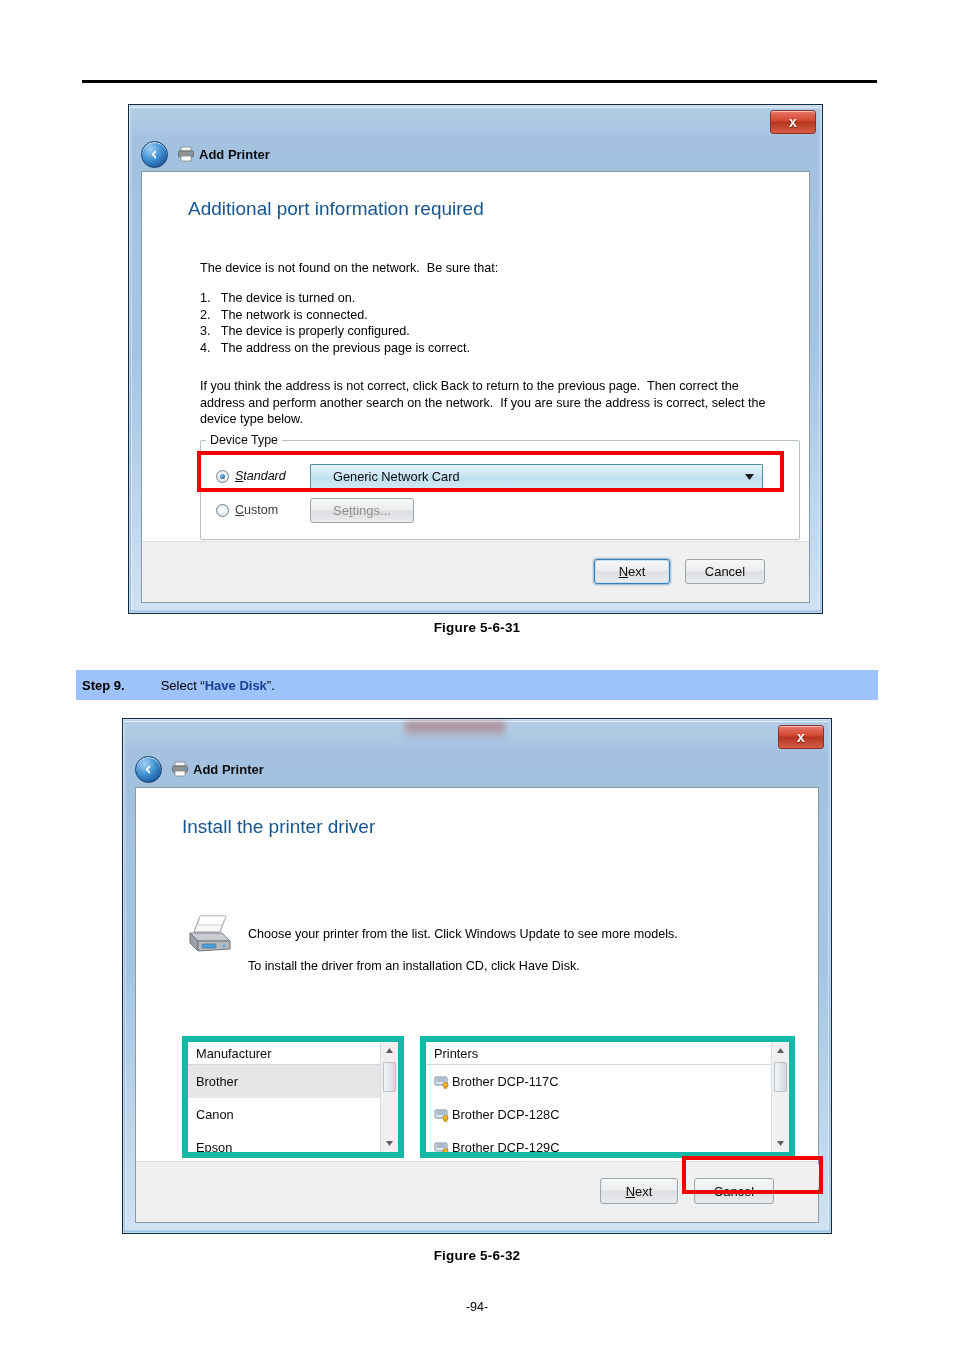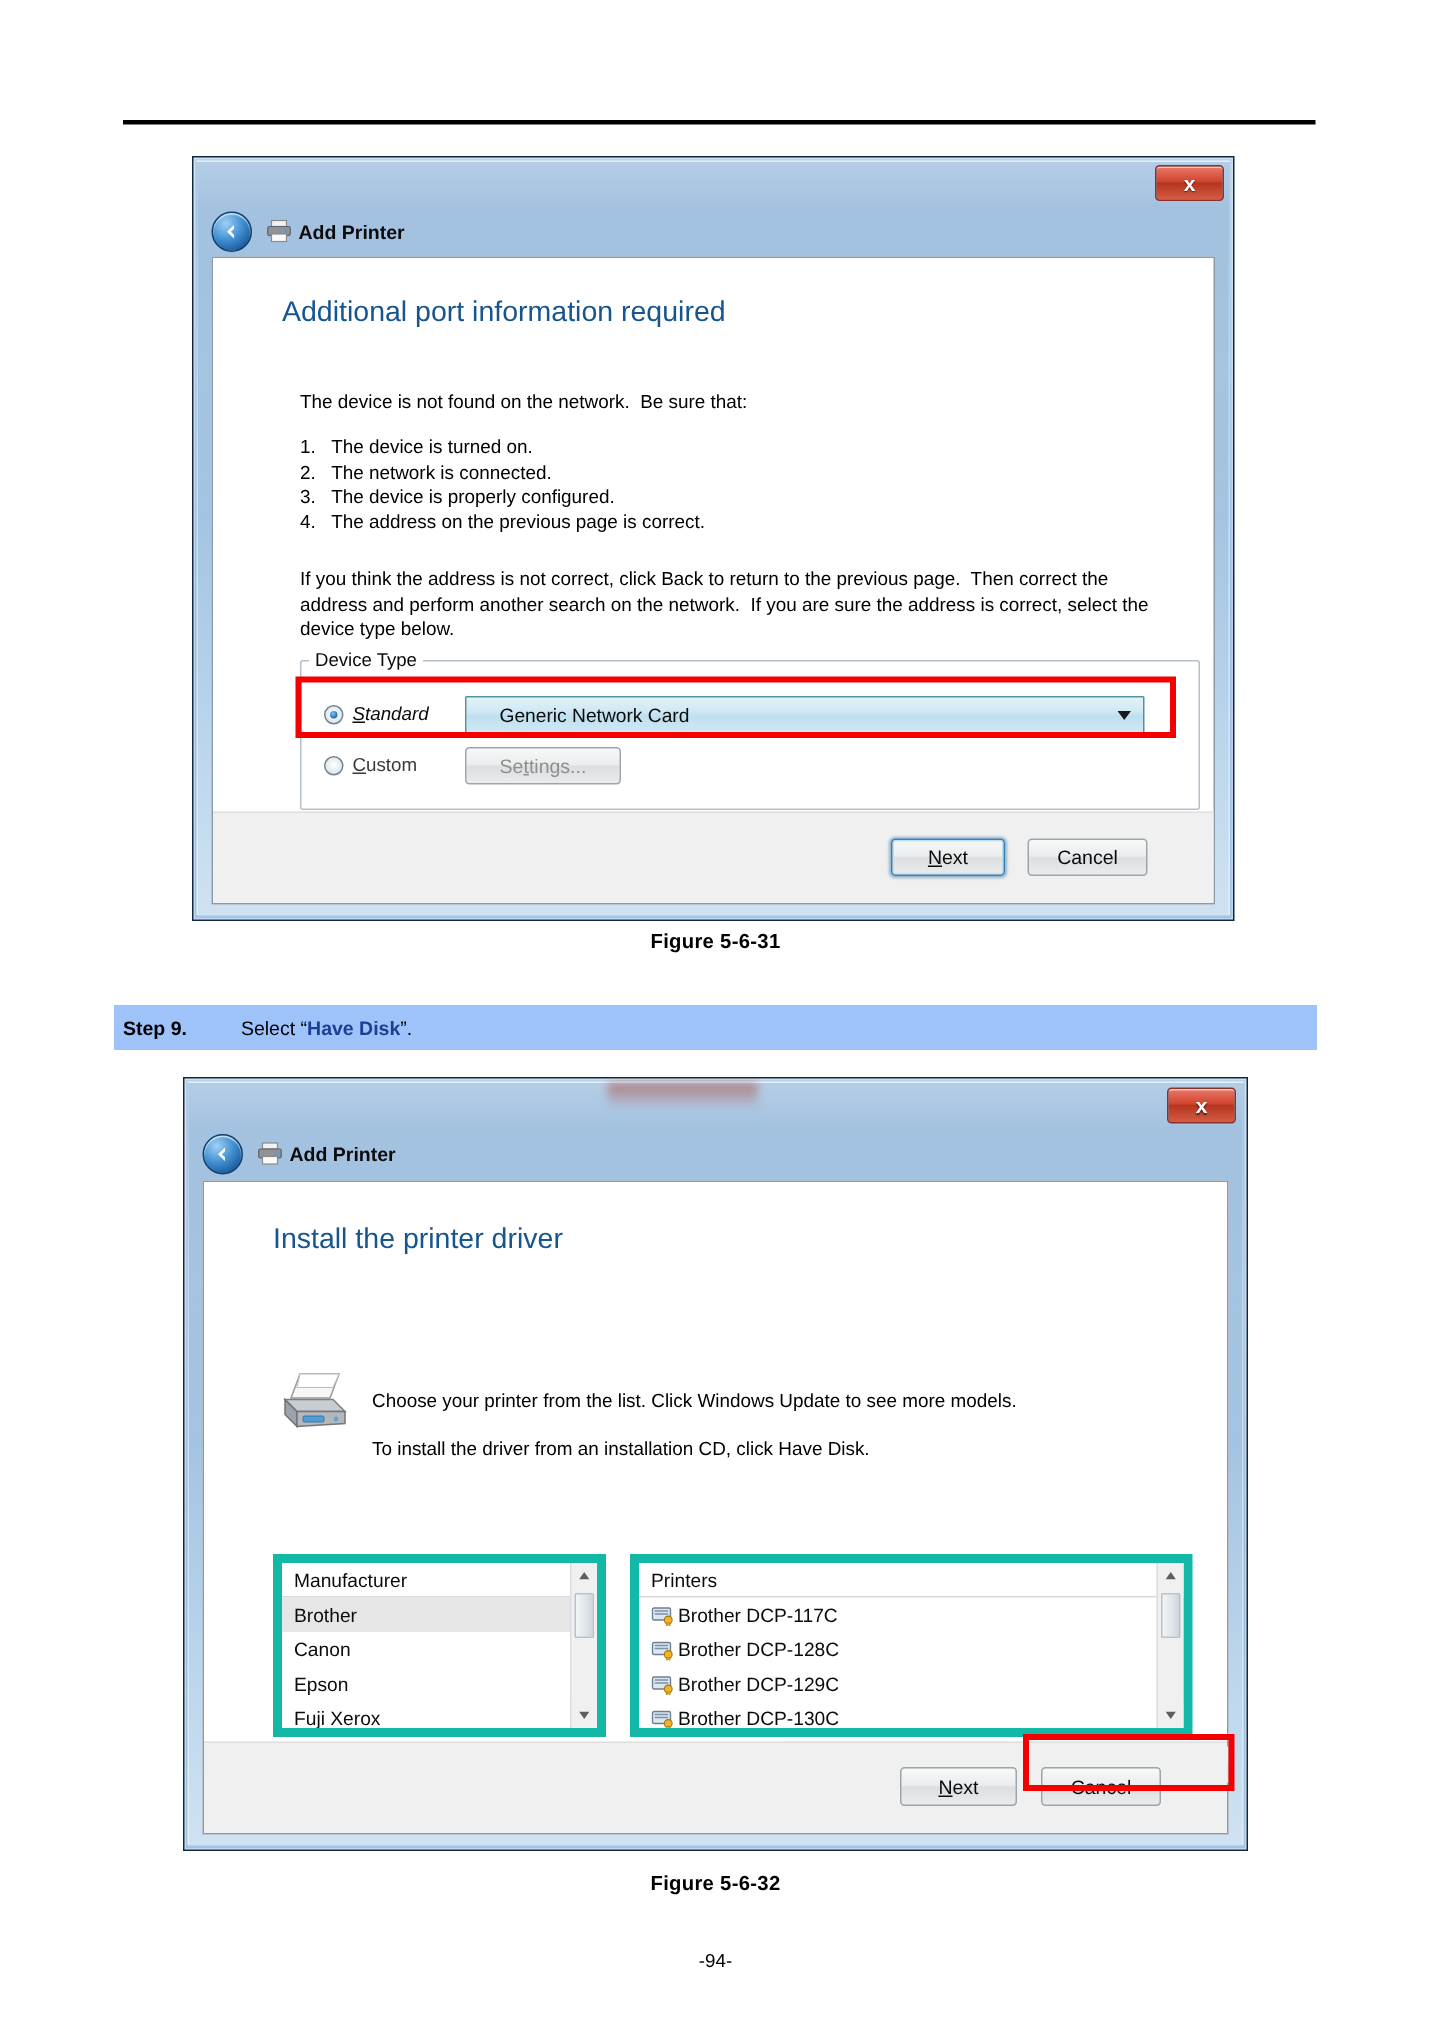--- a/index.html
+++ b/index.html
@@ -275,21 +275,21 @@
     height: 22px;
     border-bottom: 1px solid #d6dade;
     background: #fff;
     display: flex;
     align-items: center;
     font-size: 12.8px;
     padding-left: 8px;
     color: #0b0b0b;
   }
   .list-item {
-    height: 23px;
+    height: 33px;
     display: flex;
     align-items: center;
     font-size: 12.8px;
     padding-left: 8px;
     color: #0b0b0b;
     white-space: nowrap;
     cursor: default;
   }
   .list-item.selected { background: #e6e6e6; }
   .list-item .pico { margin-right: 3px; display:flex; }

